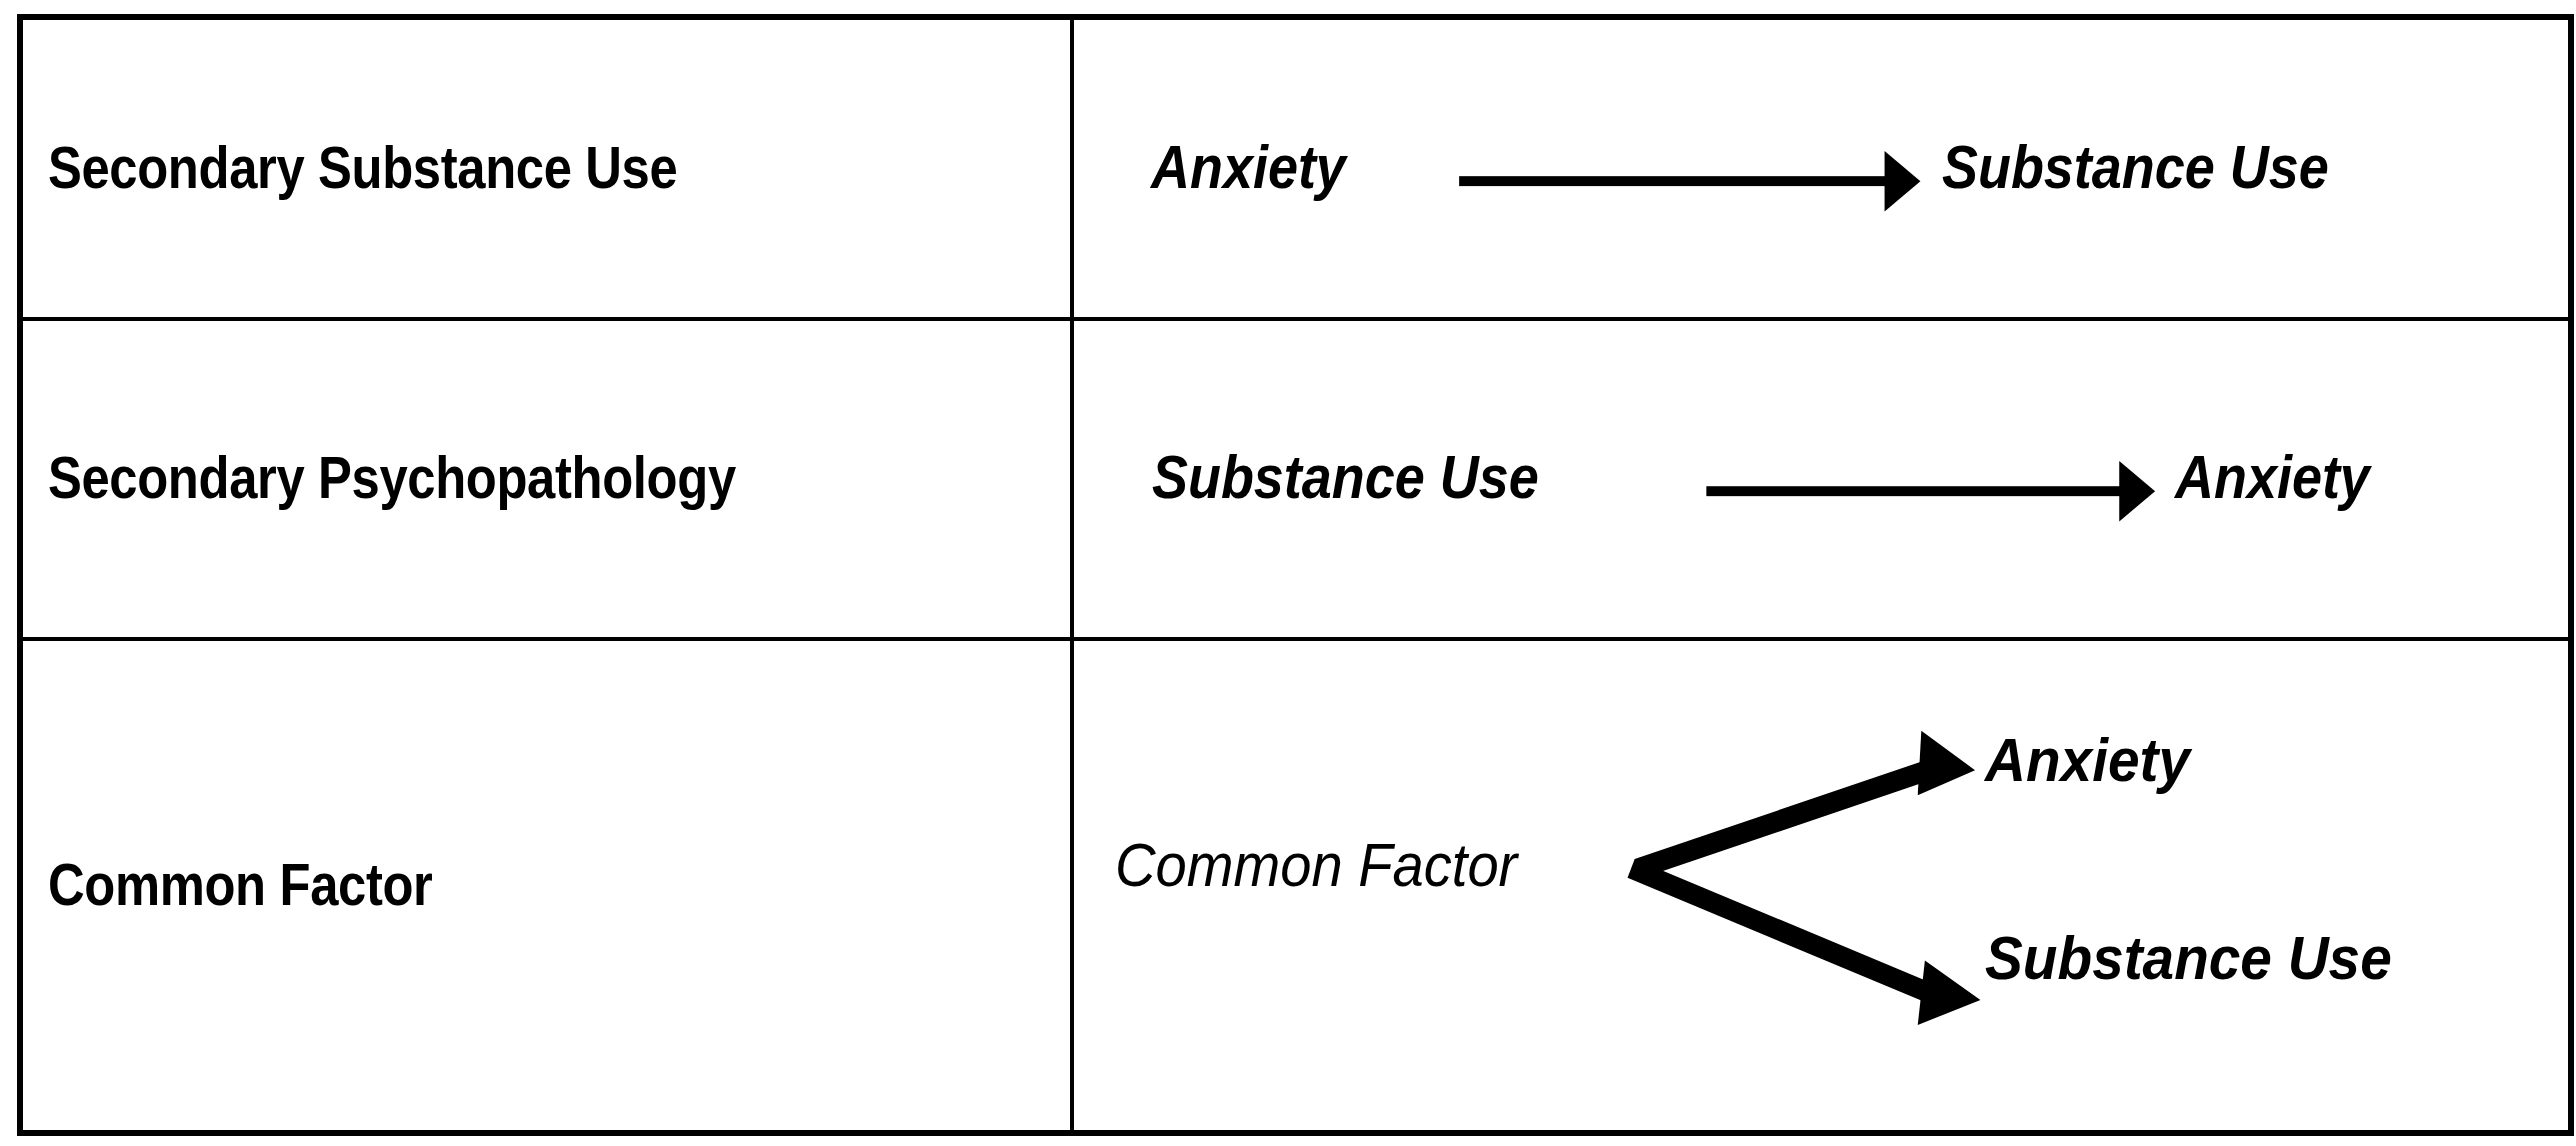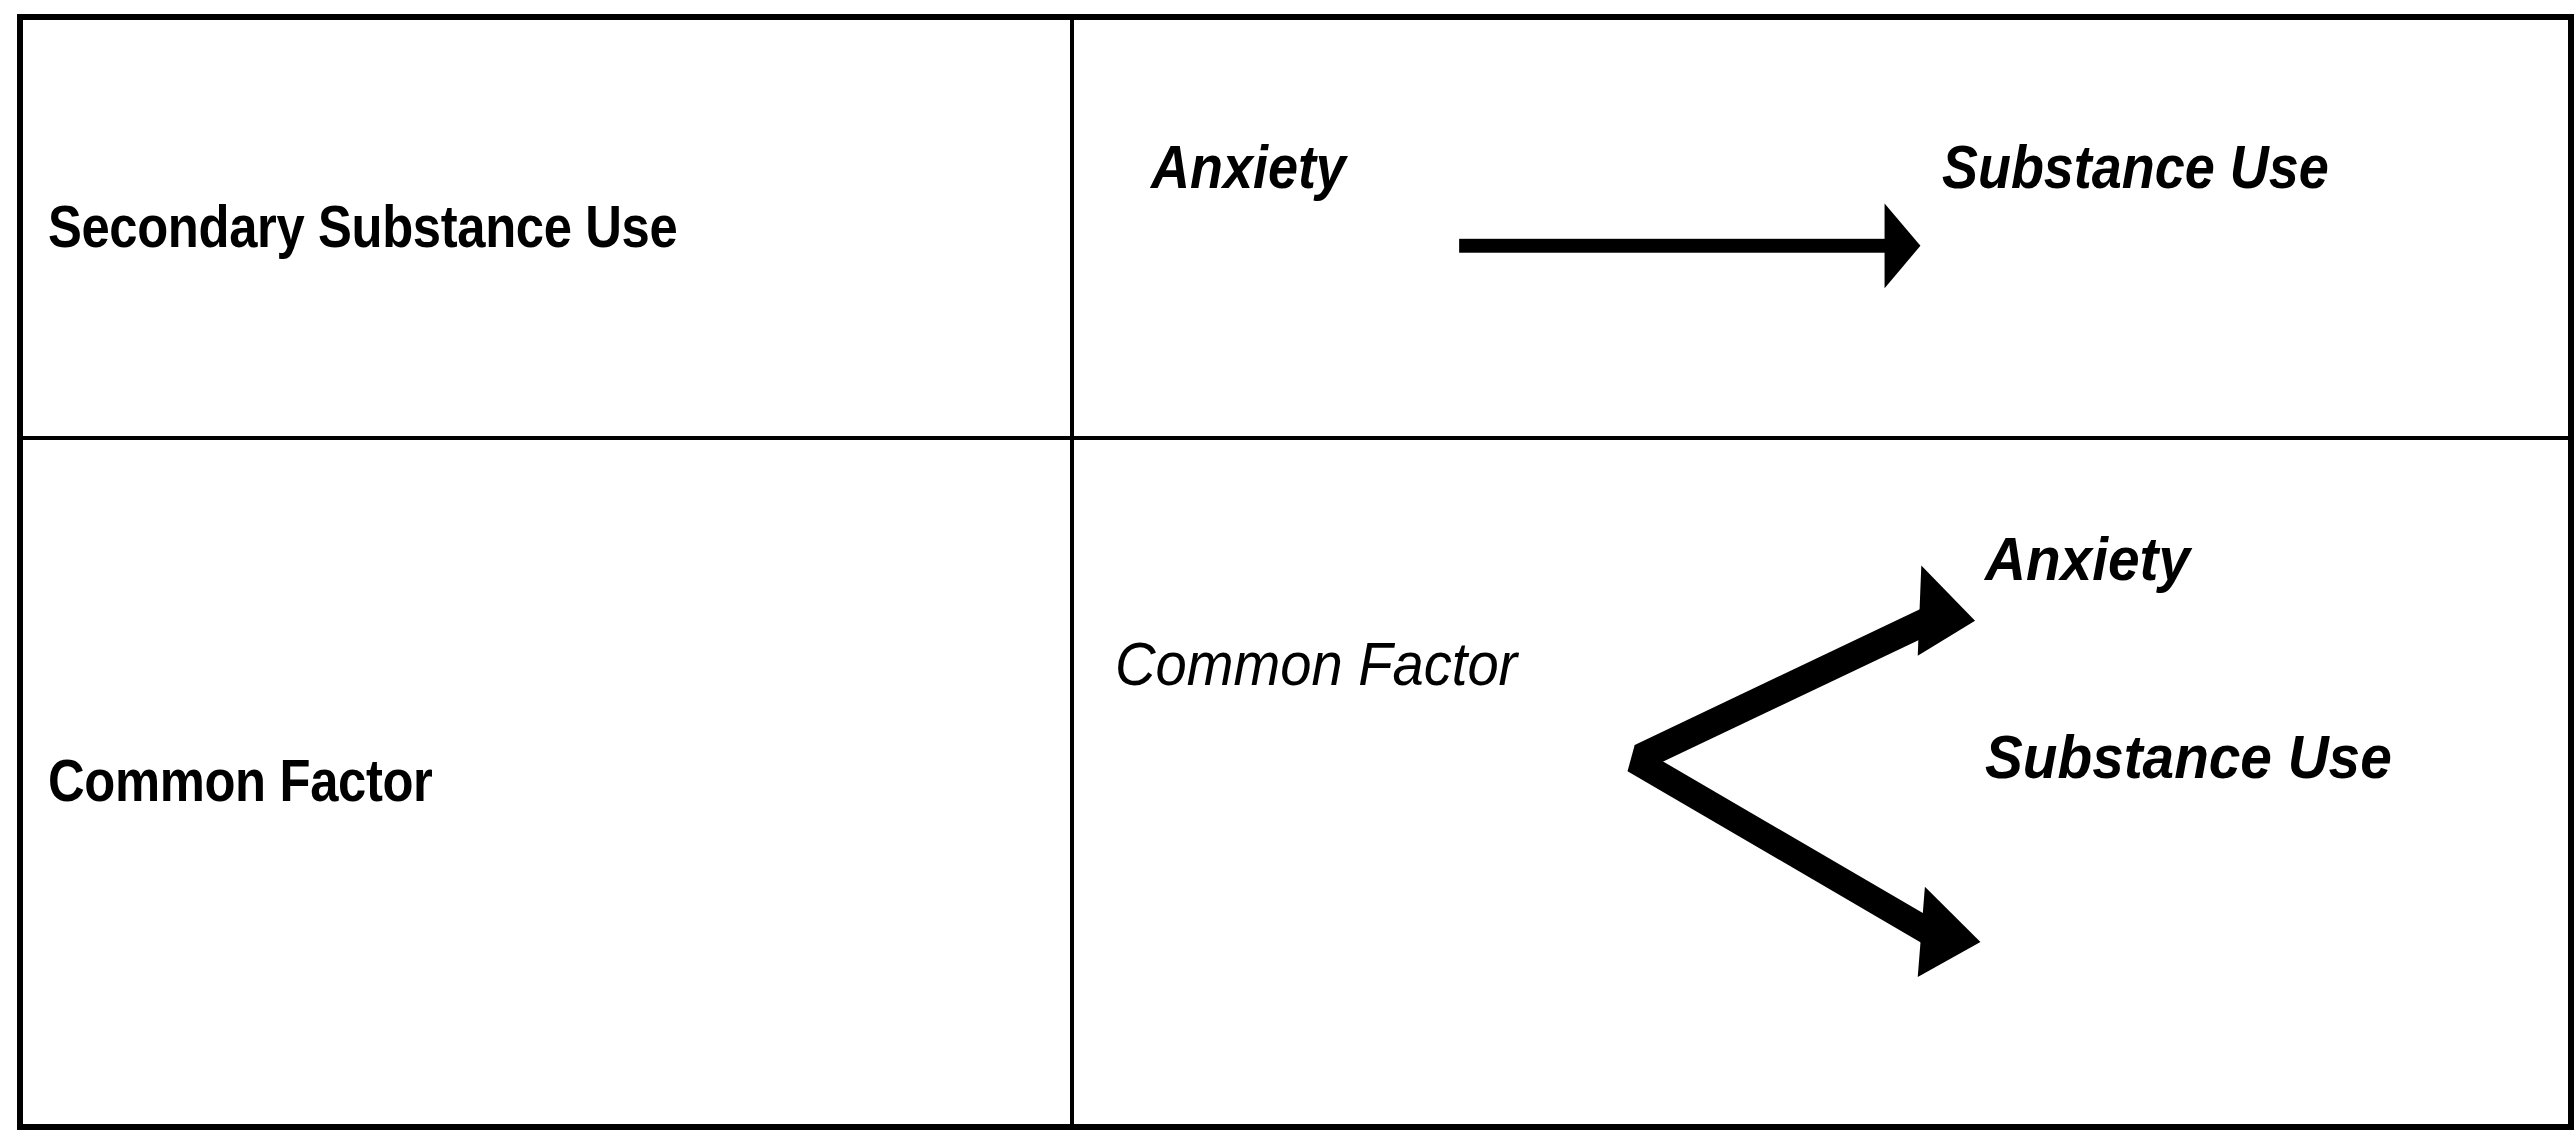--- a/index.html
+++ b/index.html
@@ -130,20 +130,38 @@
               <rect x="430" y="173" width="497" height="11" fill="#000000"></rect>
 
               <polygon points="905,145 945,178.5 905,212" fill="#000000"></polygon>
             </svg>
 
             <span class="node condensed" style="left:868px; top:116px;">Substance Use</span>
           </div>
         </td>
       </tr>
 
+      <tr class="row-2">
+        <td class="col-label outer-left">
+          <span class="model-name">Secondary Psychopathology</span>
+        </td>
+        <td class="col-diagram outer-right">
+          <div class="diagram">
+
+            <span class="node condensed" style="left:78px; top:125px;">Substance Use</span>
+
+            <svg class="arrow-svg" viewBox="0 0 1668 350" preserveAspectRatio="none">
+              <rect x="706" y="183" width="483" height="11" fill="#000000"></rect>
+              <polygon points="1167,155 1207,188.5 1167,222" fill="#000000"></polygon>
+            </svg>
+
+            <span class="node condensed" style="left:1101px; top:125px;">Anxiety</span>
+          </div>
+        </td>
+      </tr>
 
       <tr class="row-3">
         <td class="col-label outer-left outer-bottom">
           <span class="model-name">Common Factor</span>
         </td>
         <td class="col-diagram outer-right outer-bottom">
           <div class="diagram">
 
             <span class="node regular" style="left:41px; top:194px;">Common Factor</span>
 

